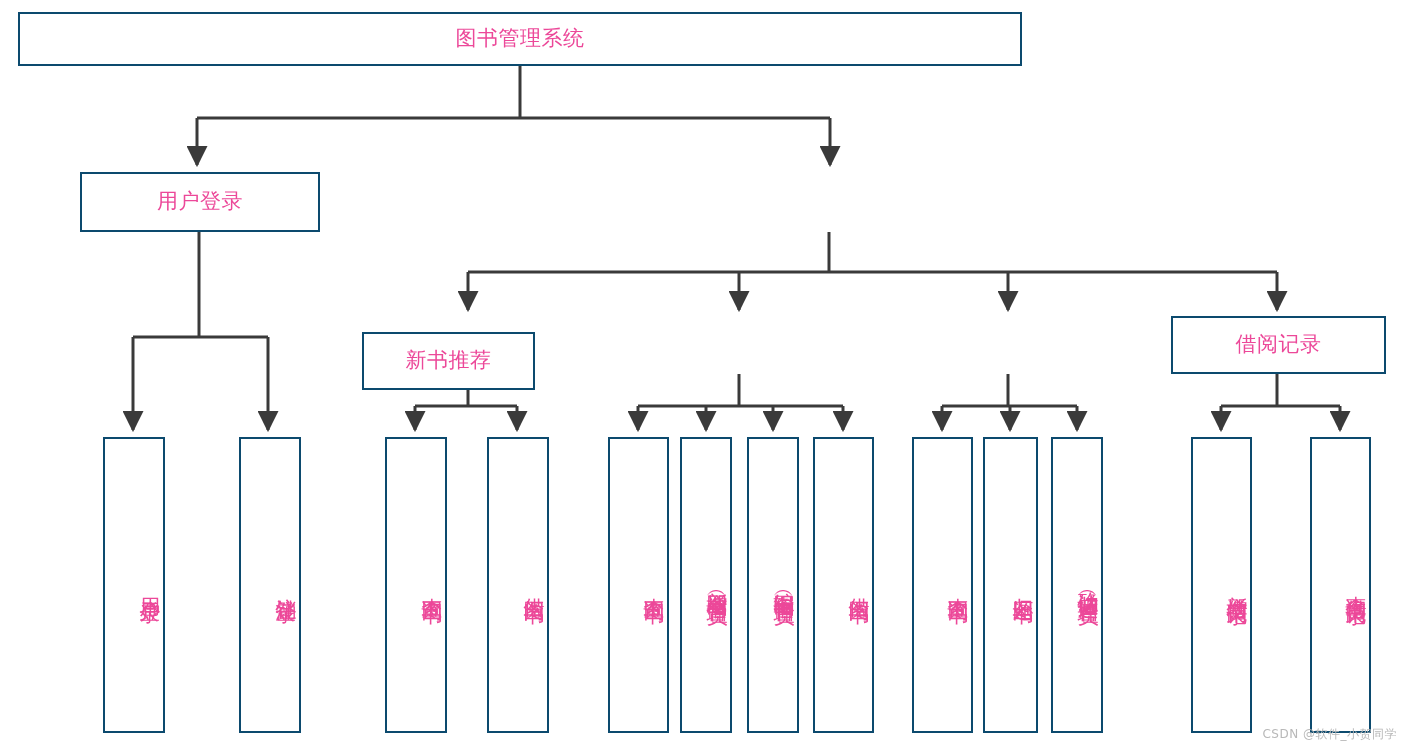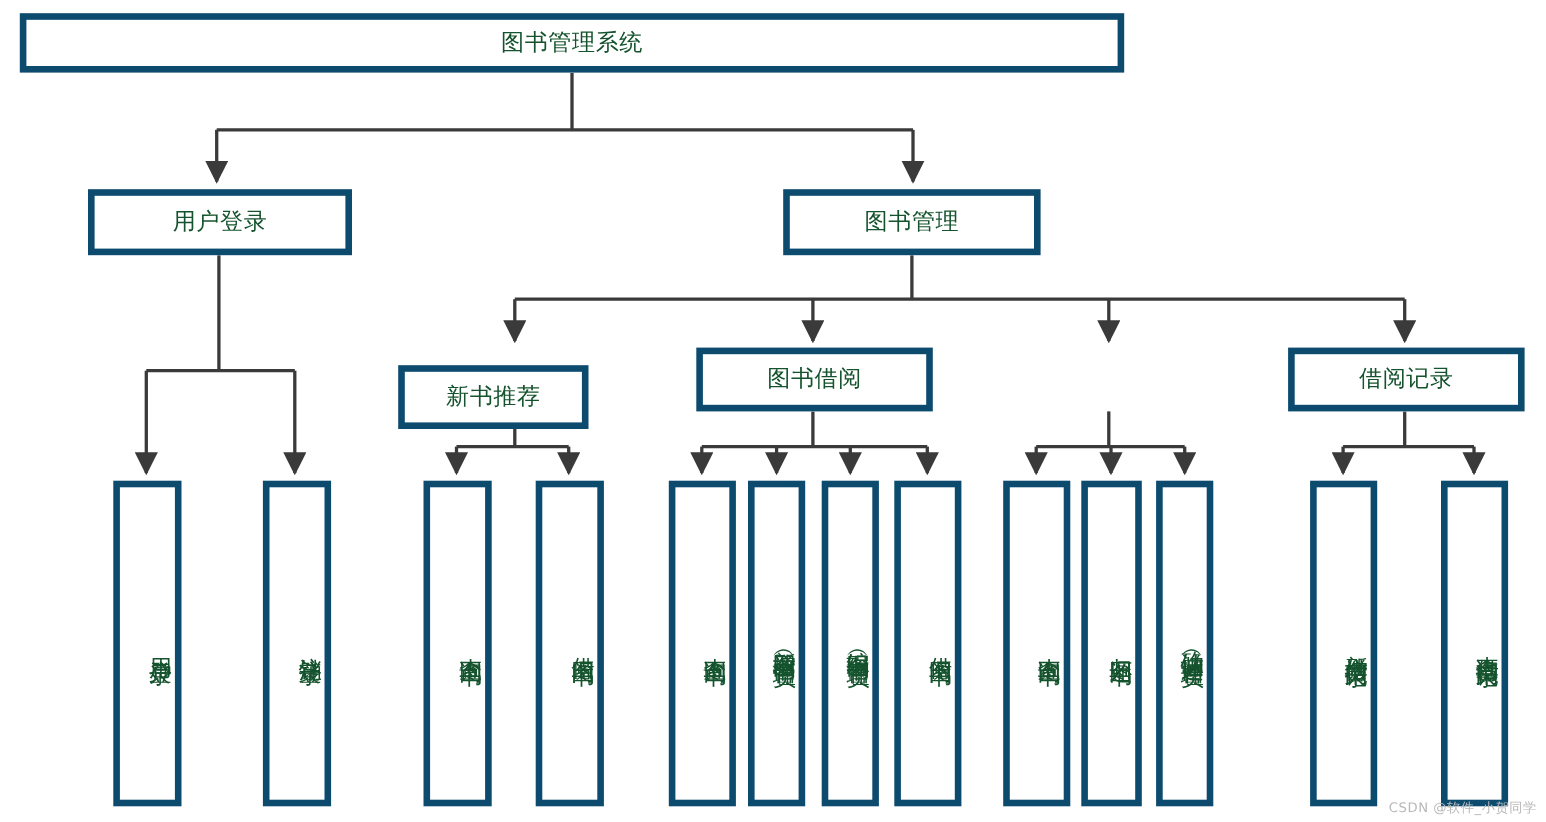--- a/index.html
+++ b/index.html
@@ -21,26 +21,26 @@
   #diagram-svg {
     position: absolute;
     left: 0;
     top: 0;
     width: 1405px;
     height: 747px;
   }
   .node-box {
     position: absolute;
     box-sizing: border-box;
-    border: 6px solid #0c4a6e;
+    border: 2px solid #0c4a6e;
     background: #ffffff;
     display: flex;
     align-items: center;
     justify-content: center;
-    color: #14532d;
+    color: #ec4899;
     text-align: center;
   }
   .node-box.horiz {
     font-size: 21px;
     line-height: 1.2;
     letter-spacing: 0.5px;
   }
   .node-box.vert {
     writing-mode: vertical-rl;
     text-orientation: upright;
@@ -125,29 +125,23 @@
     </g>
   </svg>
 
   <div class="node-box horiz" style="left:18px; top:12px; width:1004px; height:54px;">
     <span class="node-label">图书管理系统</span>
   </div>
 
   <div class="node-box horiz" style="left:80px; top:172px; width:240px; height:60px;">
     <span class="node-label">用户登录</span>
   </div>
-  <div class="node-box horiz" style="left:712px; top:172px; width:234px; height:60px;">
-    <span class="node-label">图书管理</span>
-  </div>
 
   <div class="node-box horiz" style="left:362px; top:332px; width:173px; height:58px;">
     <span class="node-label">新书推荐</span>
-  </div>
-  <div class="node-box horiz" style="left:633px; top:316px; width:215px; height:58px;">
-    <span class="node-label">图书借阅</span>
   </div>
   <div class="node-box horiz" style="left:1171px; top:316px; width:215px; height:58px;">
     <span class="node-label">借阅记录</span>
   </div>
 
   <div class="node-box vert" style="left:103px; top:437px; width:62px; height:296px;">
     <span class="node-label">用户登录</span>
   </div>
   <div class="node-box vert" style="left:239px; top:437px; width:62px; height:296px;">
     <span class="node-label">注销登录</span>

